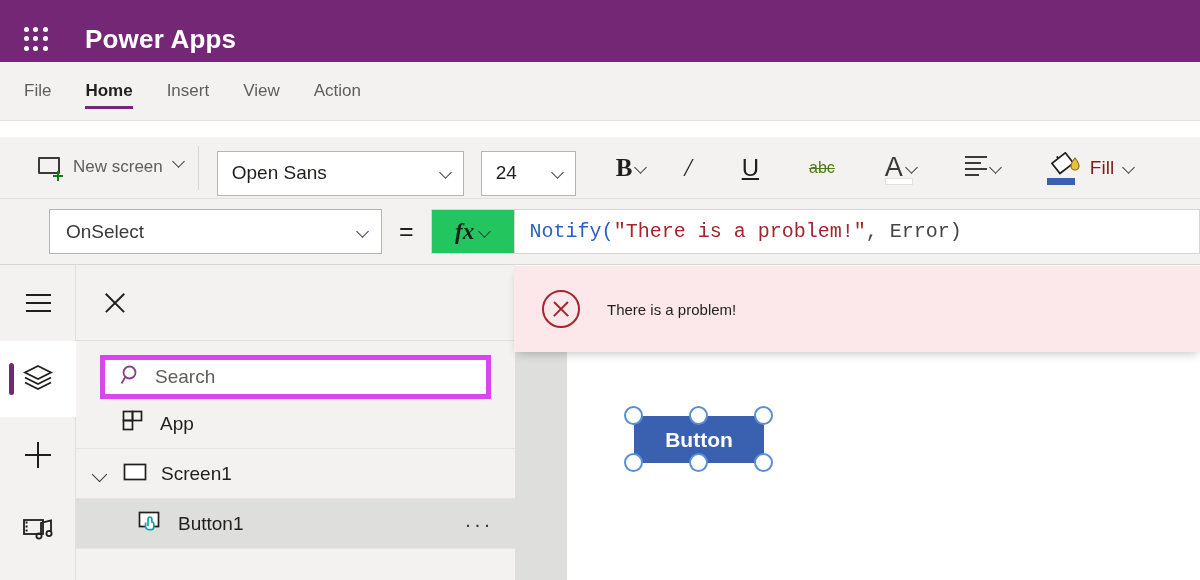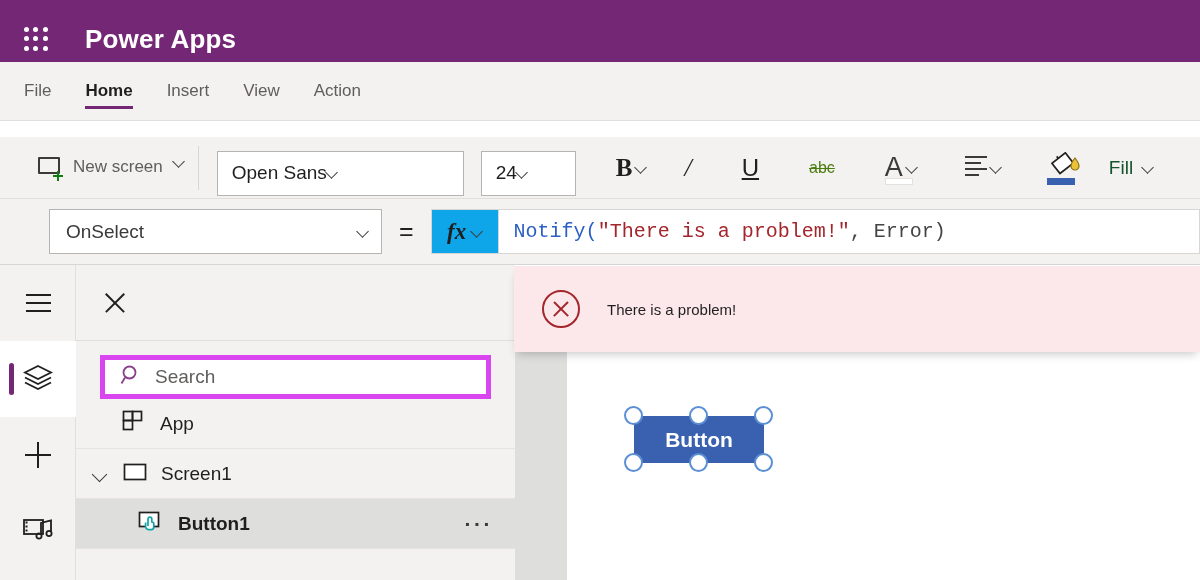--- a/index.html
+++ b/index.html
@@ -48,47 +48,47 @@
     border: 2px solid #3b3a39; border-radius: 1px; }
   .nsicon .plus { position: absolute; right: -1px; bottom: -3px; width: 10px; height: 10px; }
   .nsicon .plus::before, .nsicon .plus::after { content: ""; position: absolute; background: #107c10; }
   .nsicon .plus::before { left: 4px; top: 0; width: 2px; height: 10px; }
   .nsicon .plus::after { left: 0; top: 4px; width: 10px; height: 2px; }
   .chev { display: inline-block; width: 10px; height: 10px; position: relative; }
   .chev::after { content:""; position: absolute; left: 0; top: 0;
     width: 8px; height: 8px; border-right: 1.6px solid #3b3a39; border-bottom: 1.6px solid #3b3a39;
     transform: rotate(45deg); }
   .combo { height: 45px; background: #ffffff; border: 1px solid #b6b4b2;
-    display: flex; align-items: center; justify-content: flex-start;
+    display: flex; align-items: center; justify-content: space-between;
     padding: 0 12px 0 14px; font-size: 19px; color: #201f1e; cursor: default; margin-top: 11px; }
   .combo.font { width: 247px; margin-left: 12px; }
   .combo.size { width: 95px; margin-left: 17px; }
   .tbtn { display: flex; align-items: center; gap: 4px; height: 46px; padding: 0 6px;
     cursor: default; position: relative; }
   .tb-b { font-size: 25px; font-weight: bold; color: #201f1e; font-family: "Liberation Serif", serif; }
   .tb-i { font-size: 26px; color: #201f1e; font-style: italic; font-family: "Liberation Serif", serif; }
   .tb-u { font-size: 24px; color: #201f1e; text-decoration: underline; }
   .tb-s { font-size: 16px; color: #4d7c0f; text-decoration: line-through; }
   .tb-a { font-size: 27px; color: #3b3a39; font-family: "Liberation Sans", sans-serif; line-height: 1; }
   .swatch { position: absolute; left: 6px; bottom: 6px; width: 28px; height: 7px; }
   .swatch.white { background: #ffffff; border: 1px solid #e3e1df; }
   .swatch.blue { background: #3a60b0; }
   .align i { display: block; height: 2px; background: #3b3a39; margin-bottom: 4px; }
   .align i:nth-child(1){ width: 22px; } .align i:nth-child(2){ width: 16px; }
   .align i:nth-child(3){ width: 22px; } .align i:nth-child(4){ width: 14px; }
-  .filllabel { font-size: 19px; color: #14532d; margin-left: 24px; }
+  .filllabel { font-size: 19px; color: #7f1d1d; margin-left: 5px; }
 
   
   .fxbar { position: absolute; left: 0; top: 199px; width: 1200px; height: 66px;
     background: #f3f2f1; display: flex; align-items: center; border-bottom: 1px solid #d8d6d4; }
   .propsel { width: 333px; height: 45px; margin-left: 49px; background: #ffffff;
     border: 1px solid #b6b4b2; display: flex; align-items: center; justify-content: space-between;
     padding: 0 13px 0 16px; font-size: 19px; color: #3b3a39; cursor: default; }
   .eq { margin: 0 17px; font-size: 25px; color: #201f1e; }
-  .fxbtn { width: 68px; height: 45px; background: #0ea5e9; border: 1px solid #d8d6d4;
+  .fxbtn { width: 84px; height: 45px; background: #22c55e; border: 1px solid #d8d6d4;
     display: flex; align-items: center; justify-content: center; gap: 6px; cursor: default; }
   .fxbtn .fx { font-style: italic; font-weight: bold; font-size: 23px; color: #201f1e;
     font-family: "Liberation Serif", serif; }
   .fmlafield { flex: 1; height: 45px; background: #ffffff; border: 1px solid #d8d6d4;
     border-left: none; display: flex; align-items: center; padding-left: 15px;
     font-family: "Liberation Mono", monospace; font-size: 20px; white-space: nowrap; }
   .tk-fn { color: #2b5fc4; } .tk-str { color: #a4262c; } .tk-pl { color: #444444; }
 
   
   .rail { position: absolute; left: 0; top: 265px; width: 76px; height: 315px; background: #f3f2f1;
@@ -112,21 +112,21 @@
   .treetitle { font-size: 27px; color: #201f1e; }
   .closex { width: 26px; height: 26px; position: relative; cursor: default; }
   .closex::before, .closex::after { content:""; position: absolute; left: 0; top: 12px;
     width: 26px; height: 1.8px; background: #201f1e; }
   .closex::before { transform: rotate(45deg); } .closex::after { transform: rotate(-45deg); }
   .searchbox { margin: 14px 24px 0 24px; height: 44px; background: #ffffff;
     border: 5px solid #d946ef; display: flex; align-items: center; padding-left: 15px; gap: 13px; }
   .searchtxt { font-size: 19px; color: #605e5c; }
   .treerow { height: 50px; display: flex; align-items: center; gap: 14px;
     border-bottom: 1px solid #e6e4e2; padding-right: 22px; cursor: default; position: relative; }
-  .treerow.sel { background: #dededd; font-weight: bold; }
+  .treerow.sel { background: #dededd; }
   .treelabel { font-size: 19px; color: #201f1e; }
   .twist { width: 18px; height: 18px; position: relative; flex: 0 0 18px; }
   .twist::after { content:""; position: absolute; left: 3px; top: 4px; width: 10px; height: 10px;
     border-right: 1.7px solid #3b3a39; border-bottom: 1.7px solid #3b3a39; transform: rotate(45deg); }
   .ellipsis { margin-left: auto; font-size: 21px; color: #3b3a39; letter-spacing: 2.5px; cursor: default; }
 
   
   .gutter { position: absolute; left: 515px; top: 352px; width: 52px; height: 228px; background: #dededd; }
   .canvas { position: absolute; left: 567px; top: 352px; width: 633px; height: 228px; background: #ffffff; margin-top: 25px; }
   .canvasbtn { position: absolute; left: 67px; top: 39px; width: 130px; height: 47px;

